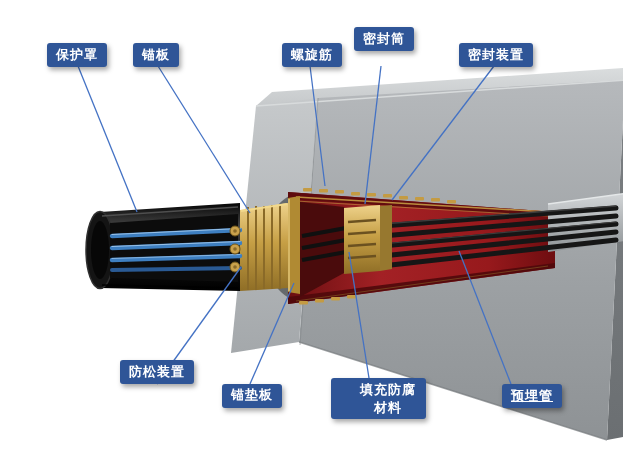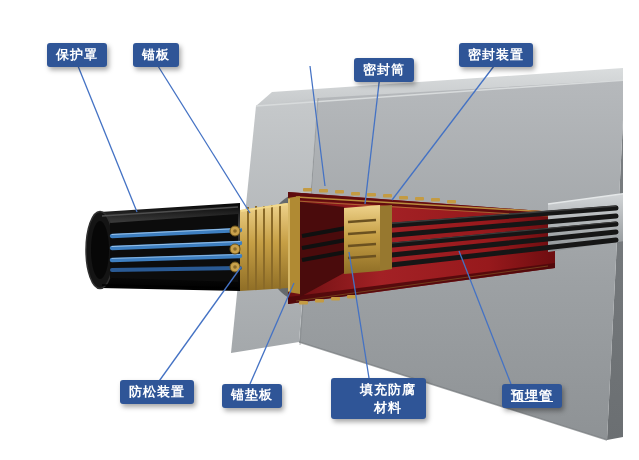--- a/index.html
+++ b/index.html
@@ -193,20 +193,21 @@
       <line x1="494" y1="66" x2="392" y2="200"></line>
       <line x1="157" y1="384" x2="241" y2="267"></line>
       <line x1="250" y1="384" x2="294" y2="283"></line>
       <line x1="369" y1="378" x2="349" y2="252"></line>
       <line x1="511" y1="384" x2="459" y2="251"></line>
     </g>
   </svg>
 
   <div class="label" style="left:47px;  top:43px;">保护罩</div>
   <div class="label" style="left:133px; top:43px;">锚板</div>
-  <div class="label" style="left:354px; top:58px;">密封筒</div>
+  <div class="label" style="left:282px; top:43px;">螺旋筋</div>
+  <div class="label" style="left:354px; top:27px;">密封筒</div>
   <div class="label" style="left:459px; top:43px;">密封装置</div>
-  <div class="label" style="left:120px; top:380px;">防松装置</div>
+  <div class="label" style="left:120px; top:360px;">防松装置</div>
   <div class="label" style="left:222px; top:384px;font-family:Liberation Mono, monospace;">锚垫板</div>
   <div class="label wrap" style="left:331px; top:378px;padding-left:28px;">填充防腐材料</div>
   <div class="label" style="left:502px; top:384px;text-decoration:underline;">预埋管</div>
 
 </div>
 
 </body></html>

